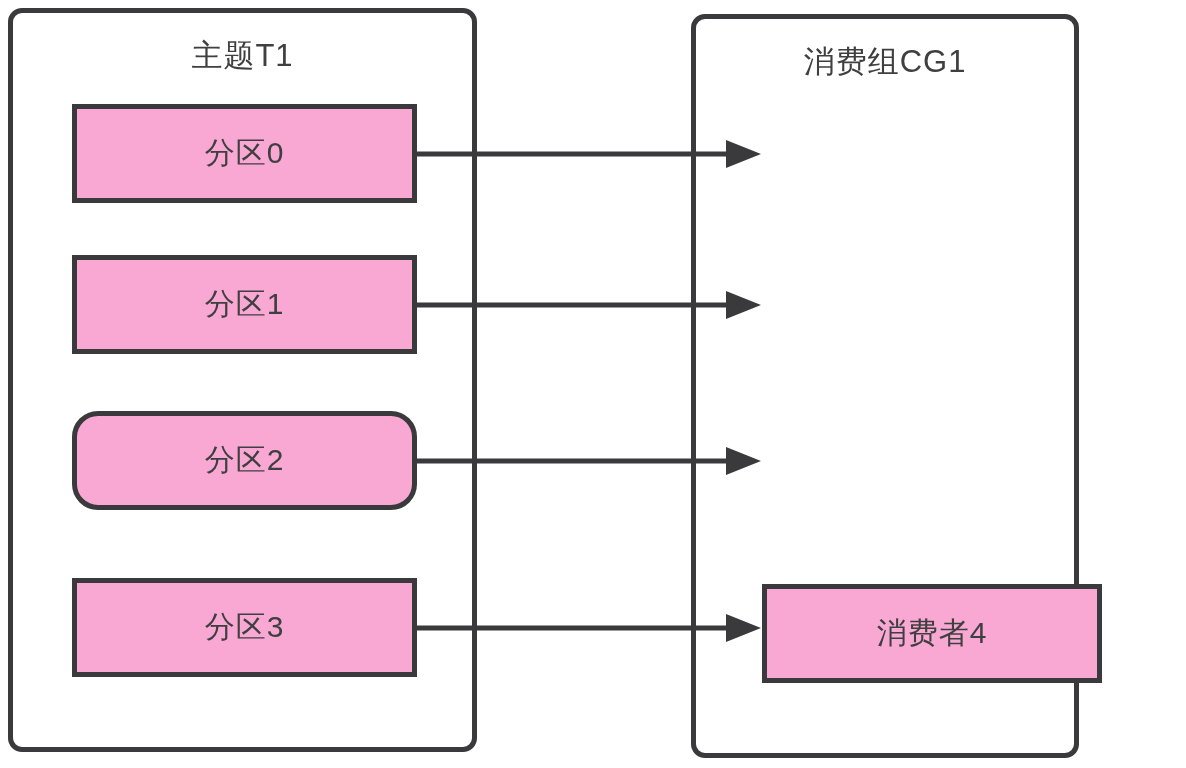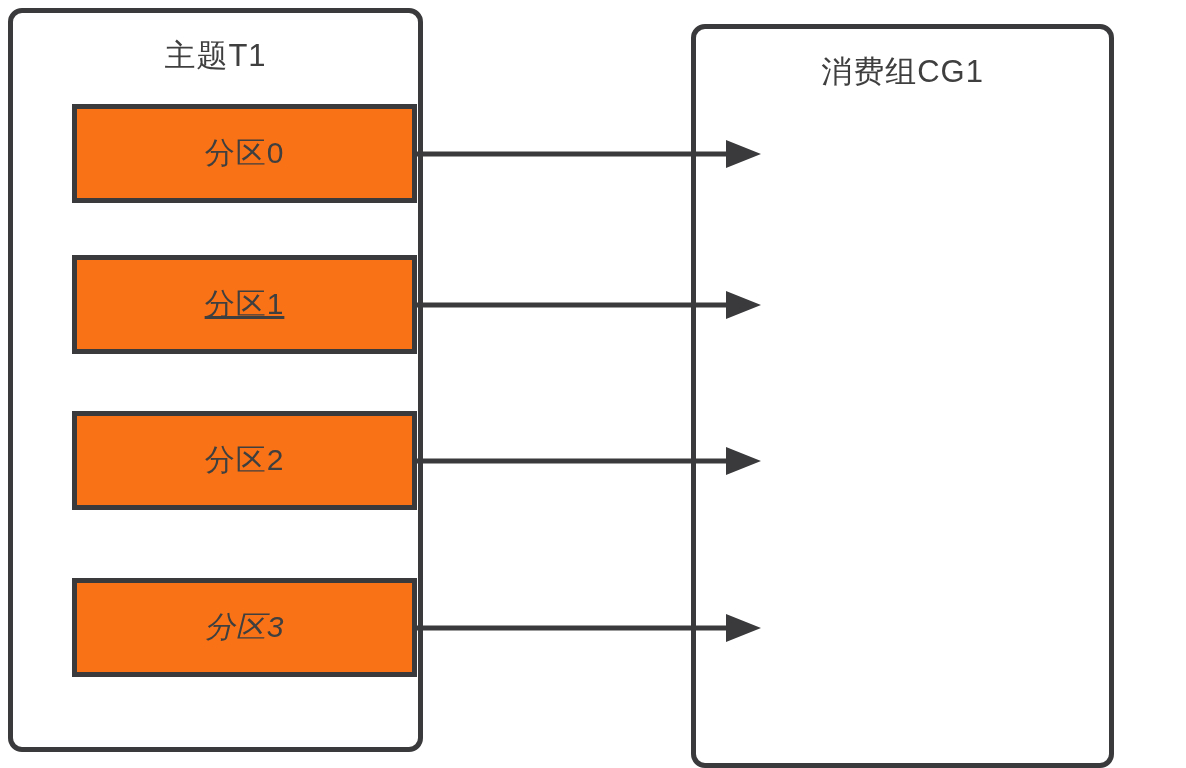--- a/index.html
+++ b/index.html
@@ -15,51 +15,51 @@
     background: #ffffff;
     overflow: hidden;
   }
   .group-container {
     position: absolute;
     border: 5px solid #3a3a3c;
     border-radius: 14px;
     background: #ffffff;
     box-sizing: border-box;
   }
-  .container-left  { left: 8px;   top: 8px; width: 415px; height: 744px; padding-left: 41px; }
-  .container-right { left: 691px; top: 24px; width: 423px; height: 744px; }
+  .container-left  { left: 8px;   top: 8px; width: 469px; height: 744px; padding-left: 41px; }
+  .container-right { left: 691px; top: 14px; width: 388px; height: 744px; }
   .group-title {
     position: absolute;
     top: 22px;
     left: 0;
     width: 100%;
     text-align: center;
     font-size: 31px;
     color: #3f3f40;
     letter-spacing: 1px;
   }
   .node-box {
     position: absolute;
     height: 99px;
     border: 5px solid #3a3a3c;
-    background: #f97316;
+    background: #f9a8d4;
     box-sizing: border-box;
     display: flex;
     align-items: center;
     justify-content: center;
     font-size: 30px;
     color: #3f3f40;
     letter-spacing: 1px;
   }
   .partition-box { left: 59px; width: 345px; }
   .consumer-box  { left: 66px; width: 340px; }
   .row-0 { top:  91px; }
-  .row-1 { top: 242px; text-decoration: underline; }
-  .row-2 { top: 398px; }
-  .row-3 { top: 565px; font-style: italic; }
+  .row-1 { top: 242px; }
+  .row-2 { top: 398px; border-radius: 26px; }
+  .row-3 { top: 565px; }
   svg.arrow-layer {
     position: absolute;
     left: 0;
     top: 0;
     width: 1186px;
     height: 768px;
     pointer-events: none;
   }
   .arrow-line { stroke: #3a3a3c; stroke-width: 5; }
   .arrow-head { fill: #3a3a3c; }
@@ -72,20 +72,21 @@
   <div class="group-container container-left">
     <div class="group-title">主题T1</div>
     <div class="node-box partition-box row-0">分区0</div>
     <div class="node-box partition-box row-1">分区1</div>
     <div class="node-box partition-box row-2">分区2</div>
     <div class="node-box partition-box row-3">分区3</div>
   </div>
 
   <div class="group-container container-right">
     <div class="group-title">消费组CG1</div>
+    <div class="node-box consumer-box row-3">消费者4</div>
   </div>
 
   <svg class="arrow-layer" viewBox="0 0 1186 768" xmlns="http://www.w3.org/2000/svg">
     <g>
       <line class="arrow-line" x1="414" y1="154" x2="728" y2="154"></line>
       <polygon class="arrow-head" points="726,140 726,168 761,154"></polygon>
     </g>
     <g>
       <line class="arrow-line" x1="414" y1="305" x2="728" y2="305"></line>
       <polygon class="arrow-head" points="726,291 726,319 761,305"></polygon>

